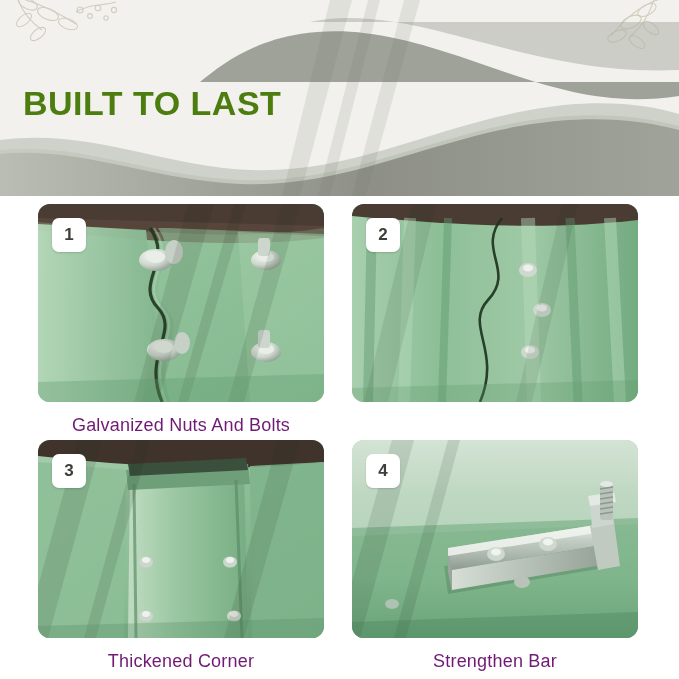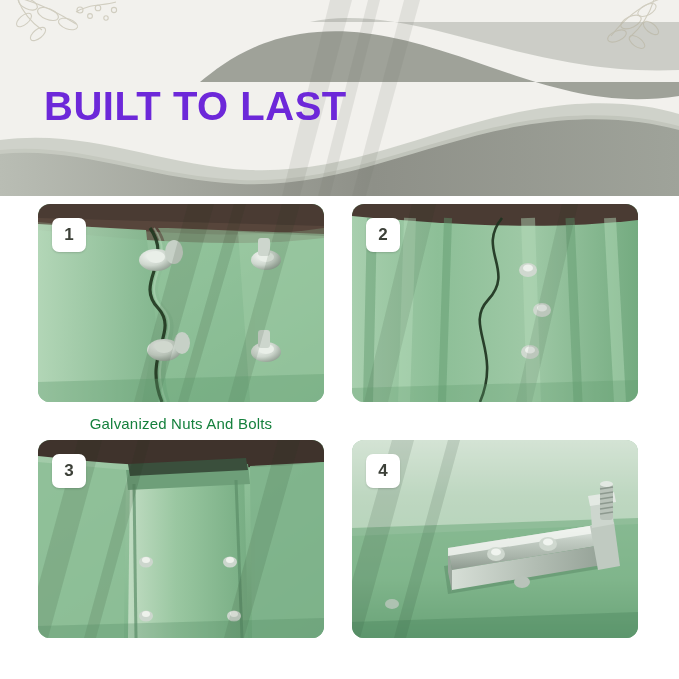--- a/index.html
+++ b/index.html
@@ -31,26 +31,26 @@
     overflow: hidden;
   }
   .header-wave {
     position: absolute;
     left: 0; top: 0;
     width: 679px;
     height: 196px;
   }
   .header-title {
     position: absolute;
-    left: 44px;
+    left: 23px;
     top: 84px;
-    font-size: 40px;
+    font-size: 34px;
     font-weight: bold;
     letter-spacing: 0.5px;
-    color: #6d28d9;
+    color: #4d7c0f;
     z-index: 5;
   }
   .leaf-deco {
     position: absolute;
     opacity: 0.55;
   }
   .leaf-left { left: 6px; top: -6px; }
   .leaf-right { right: 10px; top: -4px; }
 
   
@@ -95,22 +95,22 @@
     font-weight: bold;
     display: flex;
     align-items: center;
     justify-content: center;
     z-index: 6;
     box-shadow: 0 1px 2px rgba(0,0,0,0.15);
   }
   .caption {
     width: 286px;
     text-align: center;
-    font-size: 15px;
-    color: #15803d;
+    font-size: 18px;
+    color: #701a75;
     margin-top: 13px;
     letter-spacing: 0.2px;
   }
 
   
   .streaks {
     position: absolute;
     inset: 0;
     z-index: 4;
     pointer-events: none;
@@ -330,20 +330,21 @@
 
           <g opacity="0.12" fill="#20361f">
             <path d="M40,0 L64,0 L10,198 L-14,198 Z"></path>
             <path d="M100,0 L112,0 L58,198 L46,198 Z"></path>
             <path d="M240,0 L262,0 L206,198 L186,198 Z"></path>
           </g>
           <path d="M0,186 L286,178 L286,198 L0,198 Z" fill="#548c63" opacity="0.3"></path>
         </svg>
         <div class="badge">3</div>
       </div>
+      <div class="caption">Thickened Corner</div>
     </div>
 
     <div class="card card-3">
       <div class="photo">
         <svg class="photo-inner" viewBox="0 0 286 198" preserveAspectRatio="none">
           <defs>
             <linearGradient id="g4a" x1="0" y1="0" x2="0" y2="1">
               <stop offset="0%" stop-color="#d9e7da"></stop>
               <stop offset="28%" stop-color="#a9cdaf"></stop>
               <stop offset="70%" stop-color="#8cbe96"></stop>
@@ -401,16 +402,17 @@
           <ellipse cx="40" cy="164" rx="7" ry="5" fill="#bcc7bd" opacity="0.8"></ellipse>
 
           <g opacity="0.12" fill="#1e3320">
             <path d="M40,0 L62,0 L8,198 L-16,198 Z"></path>
             <path d="M96,0 L108,0 L54,198 L42,198 Z"></path>
           </g>
           <path d="M0,182 L286,172 L286,198 L0,198 Z" fill="#3e7a52" opacity="0.3"></path>
         </svg>
         <div class="badge">4</div>
       </div>
+      <div class="caption">Strengthen Bar</div>
     </div>
 
   </div>
 </div>
 
 </body></html>

